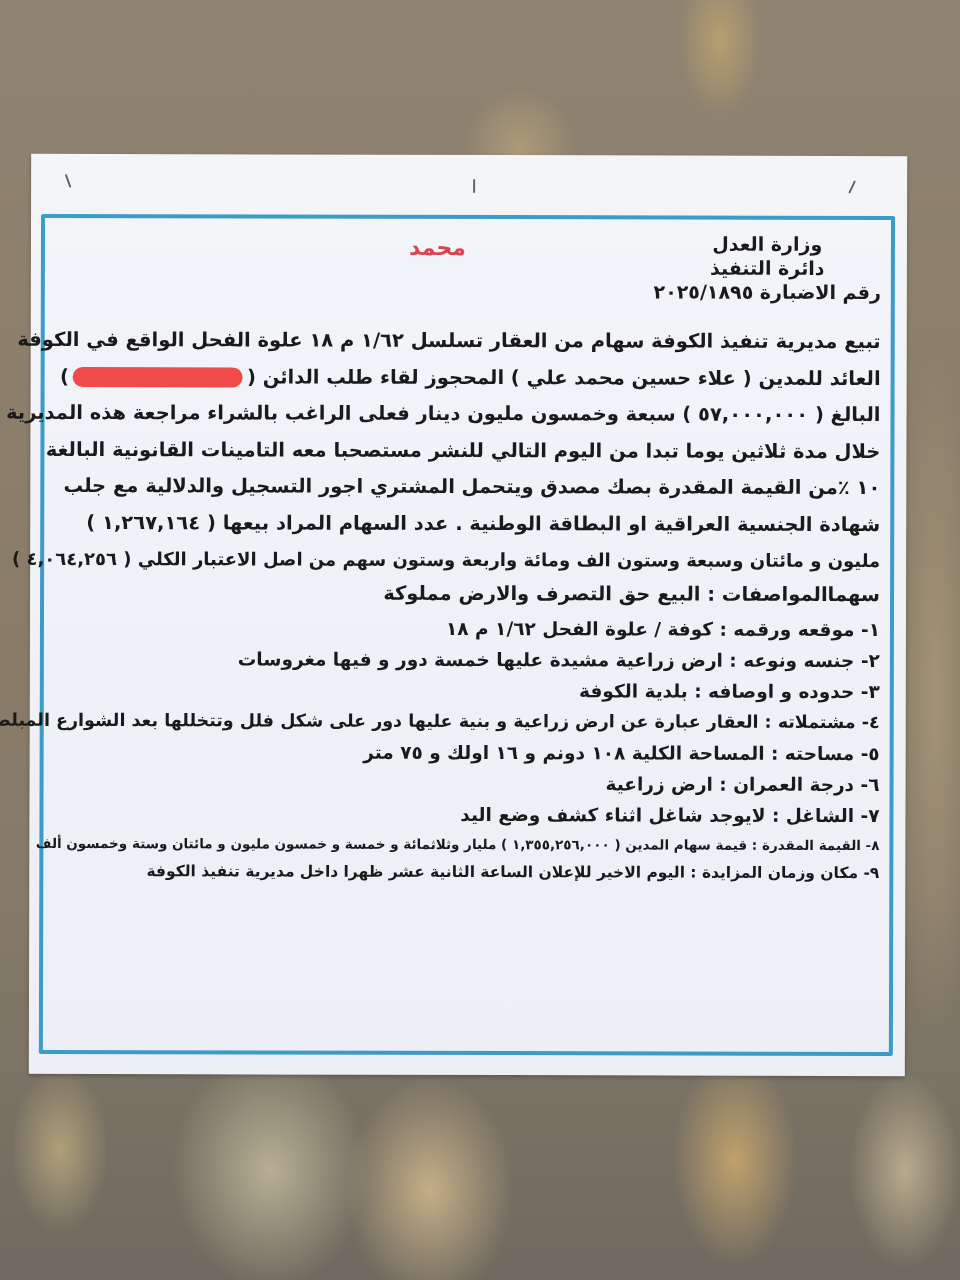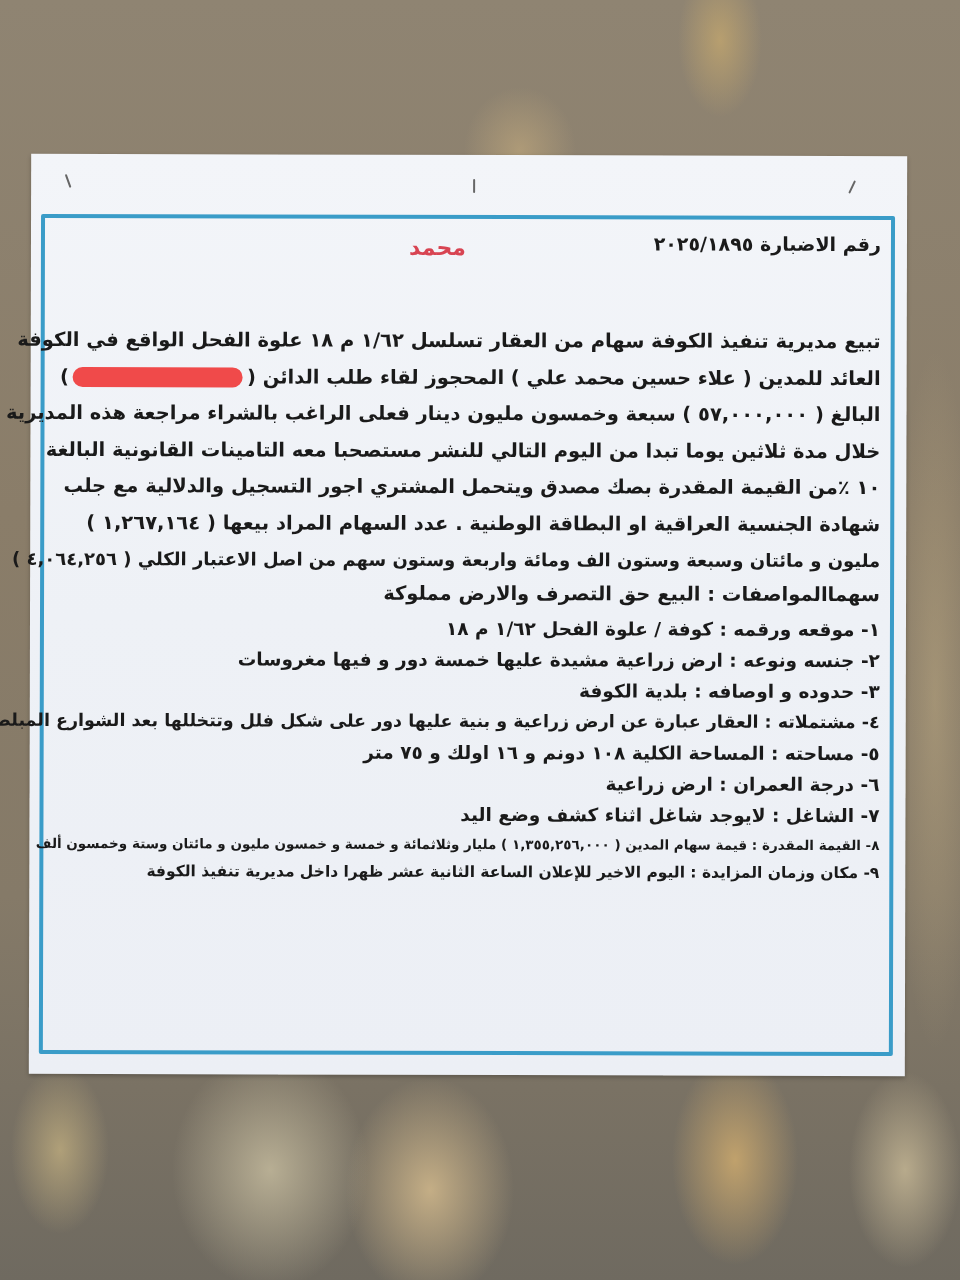--- a/index.html
+++ b/index.html
@@ -54,20 +54,22 @@
 <div class="paper">
   <div class="pin" style="left:36px; top:20px; transform:rotate(-20deg);"></div>
   <div class="pin" style="left:442px; top:24px;"></div>
   <div class="pin" style="left:820px; top:24px; transform:rotate(25deg);"></div>
 
   <div class="frame"></div>
 
   <div class="content">
     <div class="head-row">
       <div class="ministry">
+        <div>وزارة العدل</div>
+        <div>دائرة التنفيذ</div>
         <div class="ref">رقم الاضبارة ٢٠٢٥/١٨٩٥</div>
       </div>
       <div class="title-ad">محمد</div>
     </div>
 
     <div class="para">
       <span class="line">تبيع مديرية تنفيذ الكوفة سهام من العقار تسلسل ١/٦٢ م ١٨ علوة الفحل الواقع في الكوفة</span>
       <span class="line"><span>العائد للمدين ( علاء حسين محمد علي ) المحجوز لقاء طلب الدائن (</span><span class="redact"></span><span>)</span></span>
       <span class="line">البالغ ( ٥٧,٠٠٠,٠٠٠ ) سبعة وخمسون مليون دينار فعلى الراغب بالشراء مراجعة هذه المديرية</span>
       <span class="line">خلال مدة ثلاثين يوما تبدا من اليوم التالي للنشر مستصحبا معه التامينات القانونية البالغة</span>

